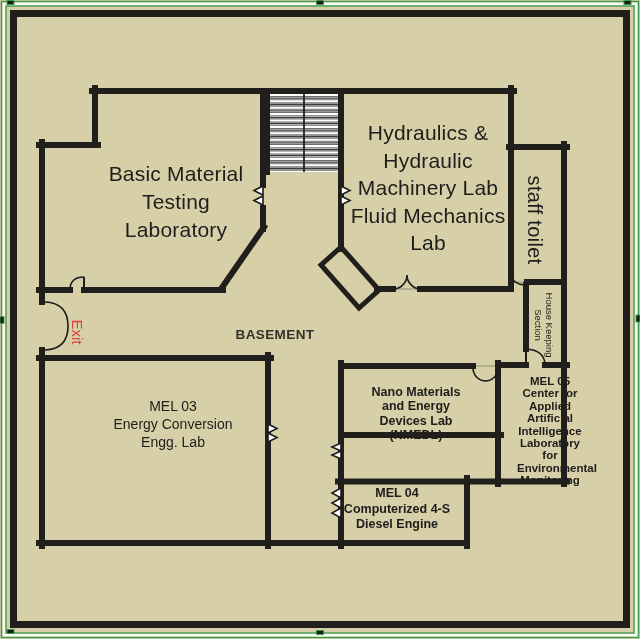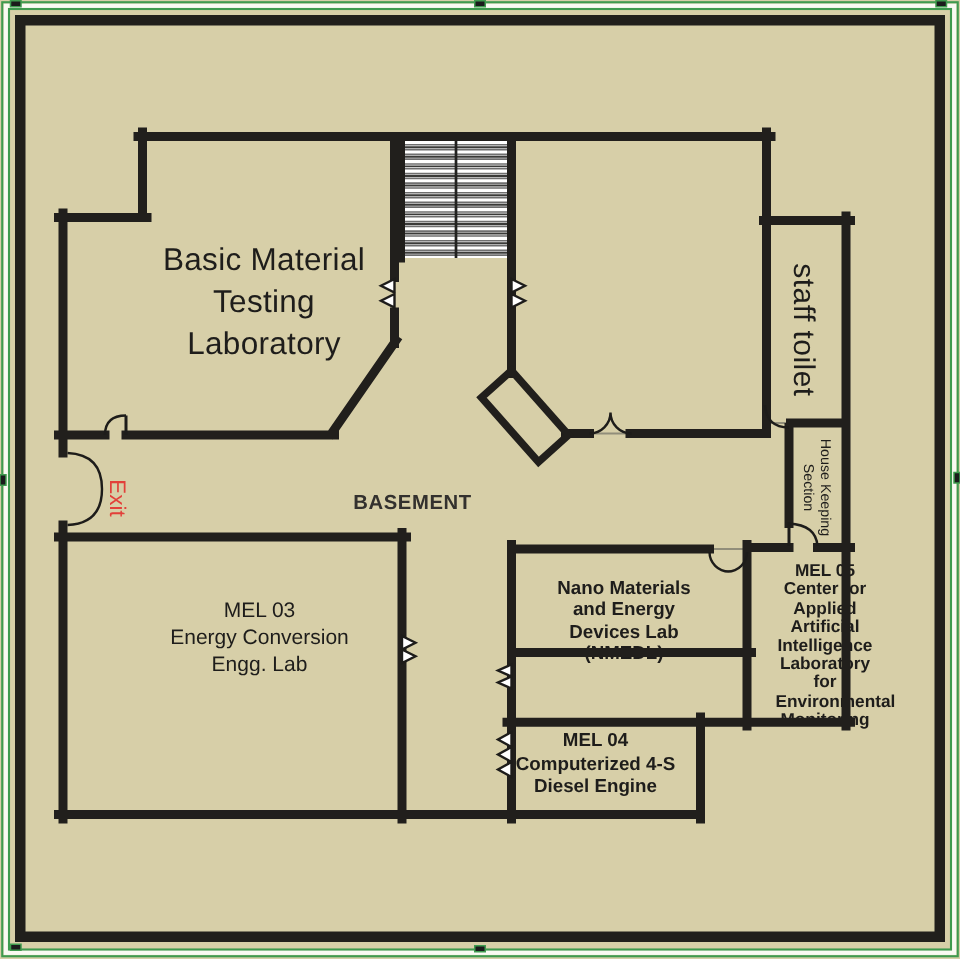--- a/index.html
+++ b/index.html
@@ -20,20 +20,25 @@
 </style>
 </head>
 <body>
 
 <div class="plan">
 
   <div class="lbl big" style="left:76px;top:160px;width:200px;">Basic Material
 Testing
 Laboratory</div>
 
+  <div class="lbl big" style="left:330px;top:119px;width:196px;line-height:27.6px;">Hydraulics &amp;
+Hydraulic
+Machinery Lab
+Fluid Mechanics
+Lab</div>
 
   <div class="lbl rot toilet" style="left:482px;top:208px;width:104px;height:24px;">staff toilet</div>
 
   <div class="lbl rot tiny" style="left:507px;top:314px;width:74px;height:22px;">House Keeping
 Section</div>
 
   <div class="lbl basement" style="left:225px;top:327px;width:100px;text-align:center;">BASEMENT</div>
 
   <div class="lbl rot exit" style="left:59px;top:323px;width:36px;height:18px;">Exit</div>
 

